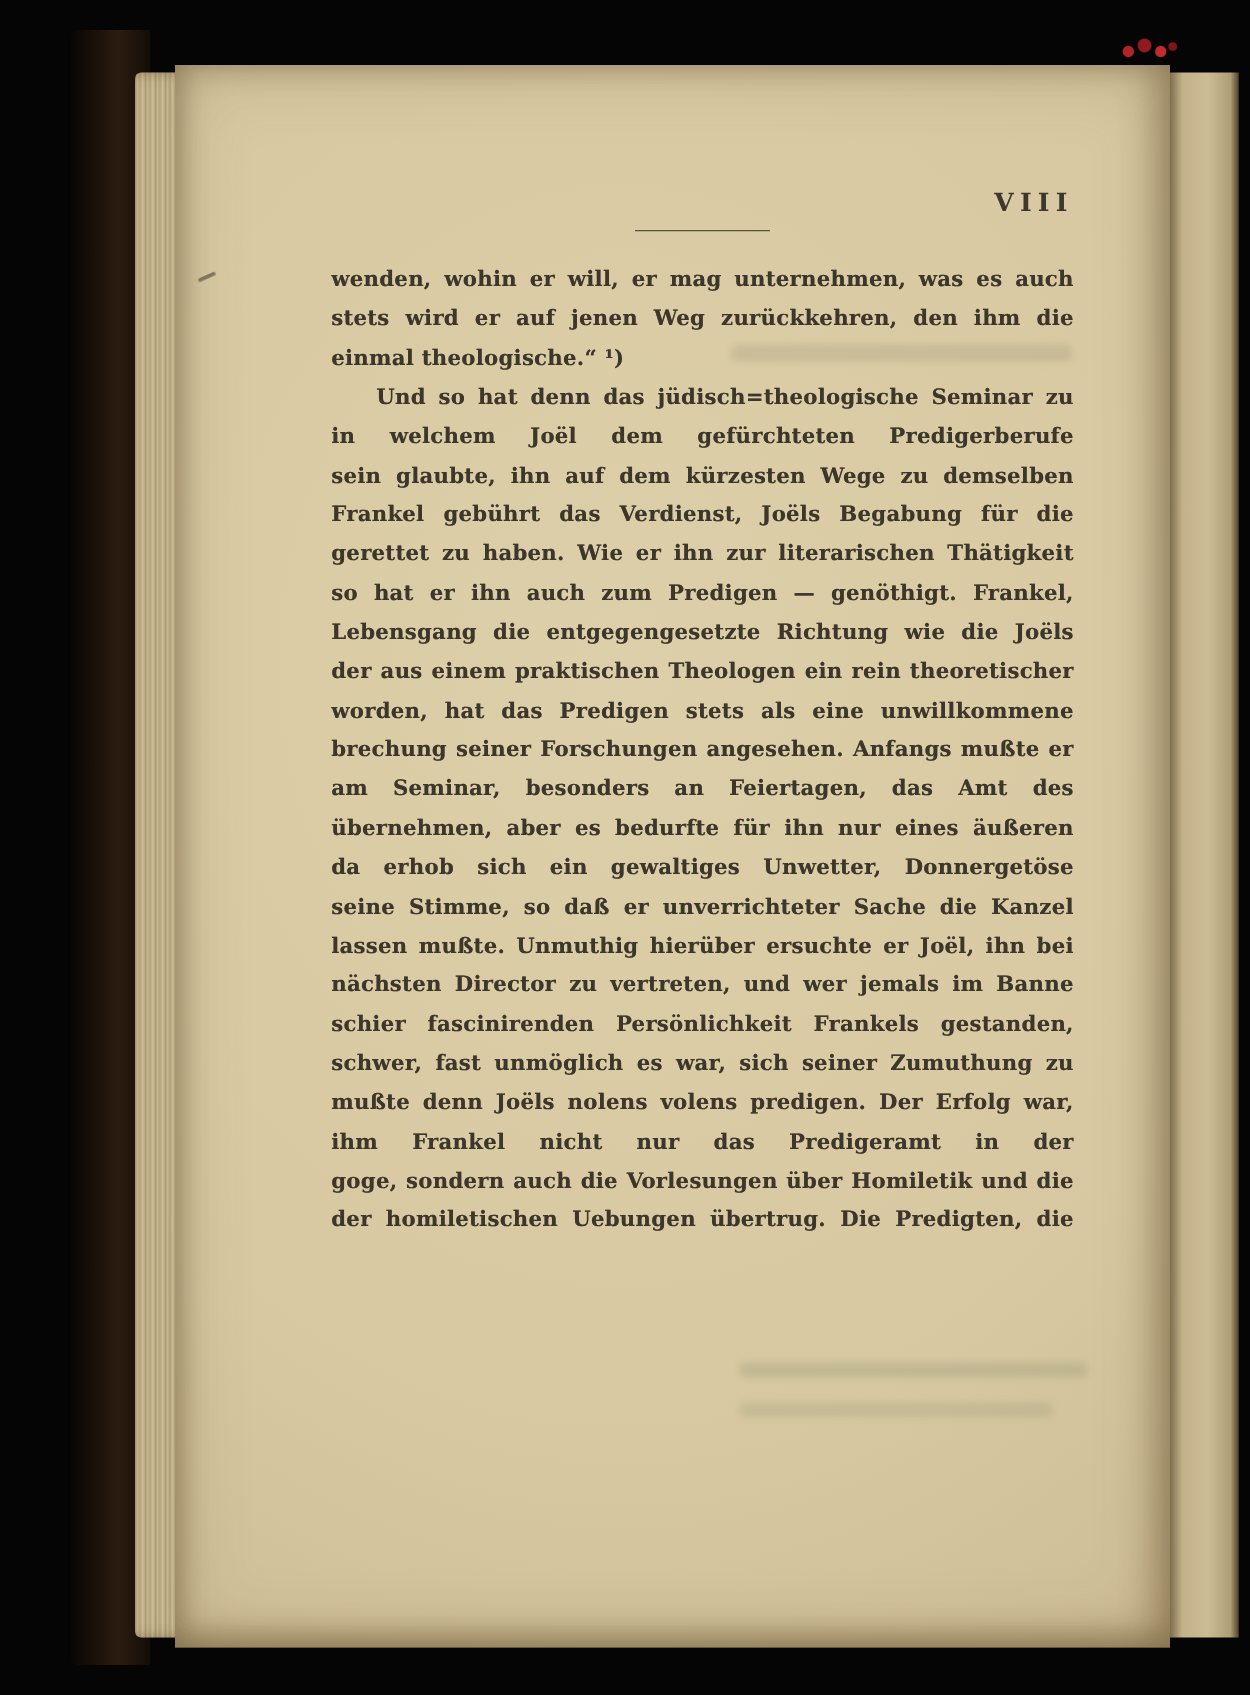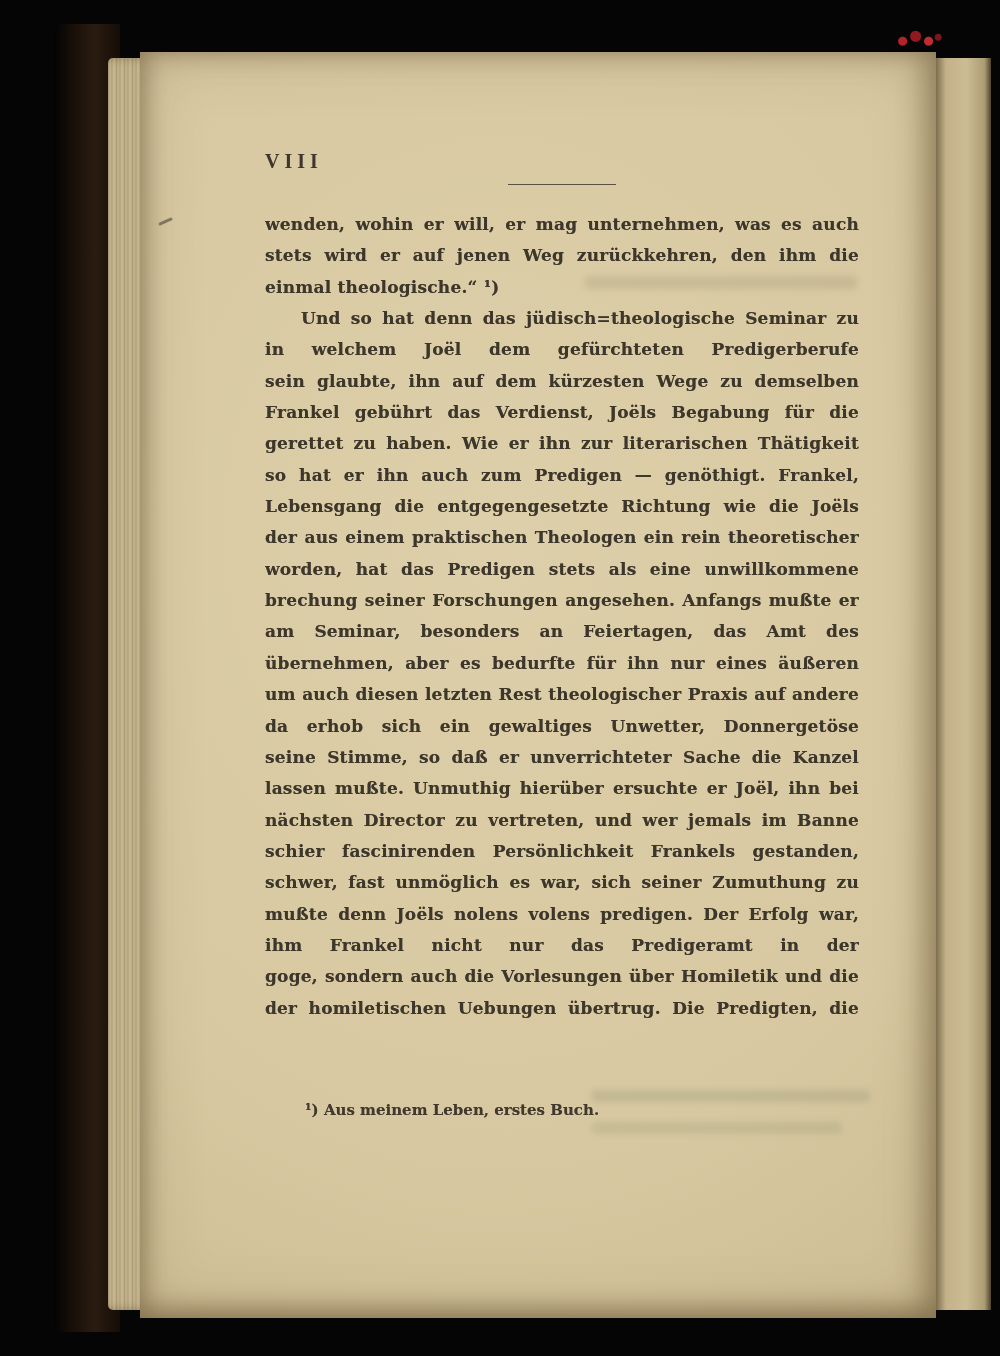--- a/index.html
+++ b/index.html
@@ -33,22 +33,22 @@
                inset 0 -14px 20px rgba(96,76,44,.25);
   }
   
   .page-right {
     position:absolute; left:936px; top:58px; width:55px; height:1252px;
     background:linear-gradient(90deg,#7e6e4e,#c2b189 18%,#ccbc93 55%,#ad9d75 88%,#4f432c);
   }
 
   .page-number {
     position:absolute; top:98px; left:125px; width:594px;
-    text-align:left; font-size:20px; font-weight:bold;
-    letter-spacing:5px; color:#3e372d;font-family:Liberation Serif, serif;
+    text-align:right; font-size:20px; font-weight:bold;
+    letter-spacing:5px; color:#3e372d;
   }
   .header-rule {
     position:absolute; top:132px; left:368px; width:108px;
     border-top:1px solid #5a5142;
   }
 
   .body-text {
     position:absolute; left:125px; top:157px; width:594px;
     font-size:17px; font-weight:bold; line-height:31.35px;
     color:#3d362b; letter-spacing:.2px;
@@ -115,30 +115,28 @@
     <div class="tl">sein glaubte, ihn auf dem kürzesten Wege zu demselben geführt</div>
     <div class="tl">Frankel gebührt das Verdienst, Joëls Begabung für die Kanzel</div>
     <div class="tl">gerettet zu haben. Wie er ihn zur literarischen Thätigkeit gespornt ²),</div>
     <div class="tl">so hat er ihn auch zum Predigen — genöthigt.  Frankel, dessen</div>
     <div class="tl">Lebensgang die entgegengesetzte Richtung wie die Joëls genommen,</div>
     <div class="tl">der aus einem praktischen Theologen ein rein theoretischer ge=</div>
     <div class="tl">worden, hat das Predigen stets als eine unwillkommene Unter=</div>
     <div class="tl">brechung seiner Forschungen angesehen.  Anfangs mußte er selbst</div>
     <div class="tl">am Seminar, besonders an Feiertagen, das Amt des Predigers</div>
     <div class="tl">übernehmen, aber es bedurfte für ihn nur eines äußeren Anlasses,</div>
-    <div class="tl">um auch diesen letzten Rest theologischer Praxis auf andere</div>
     <div class="tl">da erhob sich ein gewaltiges Unwetter, Donnergetöse übertönte</div>
     <div class="tl">seine Stimme, so daß er unverrichteter Sache die Kanzel ver=</div>
     <div class="tl">lassen mußte. Unmuthig hierüber ersuchte er Joël, ihn bei der</div>
     <div class="tl">nächsten Director zu vertreten, und wer jemals im Banne der</div>
     <div class="tl">schier fascinirenden Persönlichkeit Frankels gestanden, weiß es, wie</div>
     <div class="tl">schwer, fast unmöglich es war, sich seiner Zumuthung zu entziehen. So</div>
     <div class="tl">mußte denn Joëls nolens volens predigen.  Der Erfolg war, daß</div>
     <div class="tl">ihm Frankel nicht nur das Predigeramt in der Seminar=Syna=</div>
     <div class="tl">goge, sondern auch die Vorlesungen über Homiletik und die Leitung</div>
     <div class="tl">der homiletischen Uebungen übertrug.  Die Predigten, die Joël</div>
   </div>
 
   <div class="footnotes">
-    <div>¹) Aus meinem Leben, erstes Buch.</div>
   </div>
 
 </div>
 
 </body></html>

